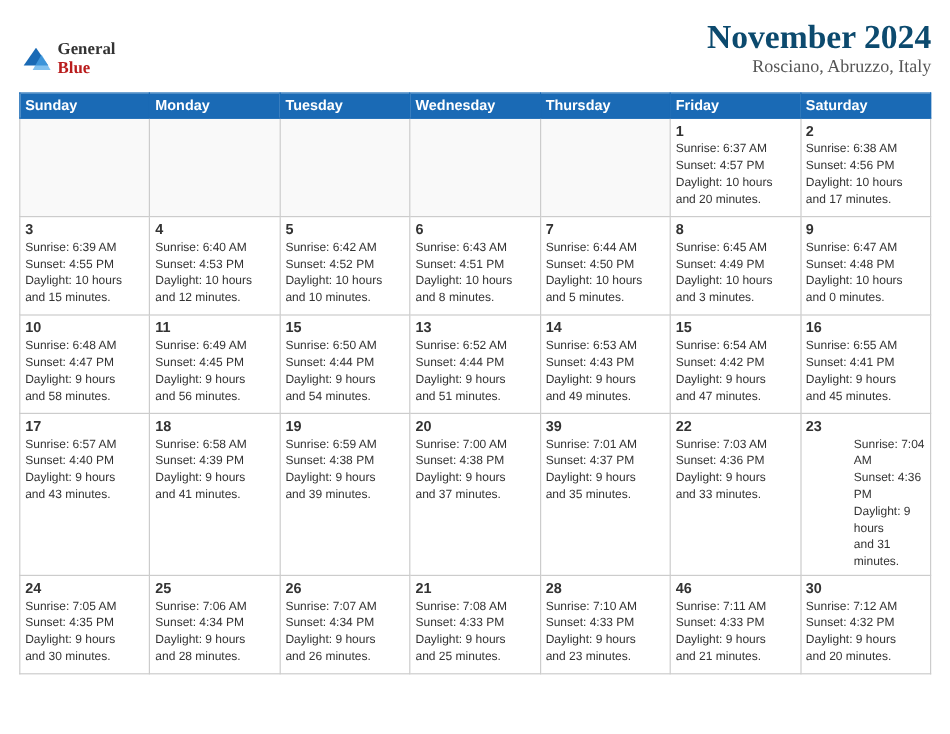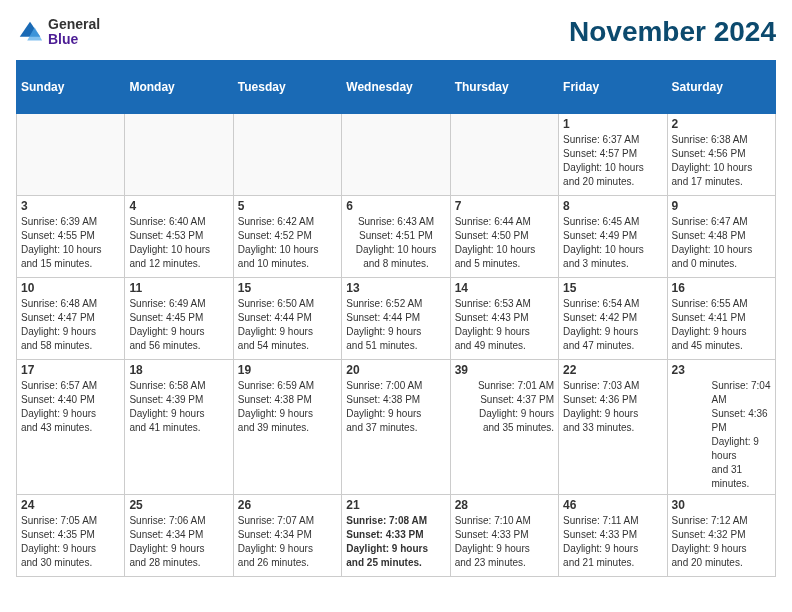--- a/index.html
+++ b/index.html
@@ -6,42 +6,43 @@
     body {
       font-family: Arial, sans-serif;
       background: #fff;
       width: 792px;
       min-height: 612px;
       padding: 16px;
     }
     .header {
       display: flex;
       justify-content: space-between;
-      align-items: center;
+      align-items: flex-end;
       margin-bottom: 12px;
+      font-family: Liberation Serif, serif;
     }
     .logo {
       display: flex;
       align-items: center;
       gap: 4px;
     }
     .logo-text {
       display: flex;
       flex-direction: column;
       line-height: 1.1;
     }
     .logo-general {
       font-size: 14px;
       font-weight: bold;
       color: #333;
     }
     .logo-blue {
       font-size: 14px;
       font-weight: bold;
-      color: #4c1d95;
+      color: #b91c1c;
     }
     .logo-icon {
       width: 28px;
       height: 28px;
     }
     .title-block {
       text-align: right;
     }
     .month-title {
       font-size: 28px;
@@ -55,21 +56,21 @@
     .calendar {
       width: 100%;
       border-collapse: collapse;
       table-layout: fixed;
     }
     .calendar th {
       background: #1a6ab5;
       color: #fff;
       font-size: 12px;
       font-weight: bold;
-      padding: 19px 4px;
+      padding: 3px 4px;
       border: 1px solid #1a6ab5;
       text-align: left;
     }
     .calendar td {
       border: 1px solid #ccc;
       vertical-align: top;
       padding: 3px 4px;
       font-size: 10px;
       color: #333;
       height: 82px;
@@ -97,20 +98,21 @@
       <polygon points="15,4 26,20 4,20" fill="#1a6ab5"></polygon>
       <polygon points="20,10 28,24 12,24" fill="#4da6e8" opacity="0.7"></polygon>
     </svg>
     <div class="logo-text">
       <span class="logo-general">General</span>
       <span class="logo-blue">Blue</span>
     </div>
   </div>
   <div class="title-block">
     <div class="month-title">November 2024</div>
+    <div class="location">Rosciano, Abruzzo, Italy</div>
   </div>
 </div>
 
 <table class="calendar">
   <thead>
     <tr>
     <th>Sunday</th>
         <th>Monday</th>
         <th>Tuesday</th>
         <th>Wednesday</th>
@@ -158,21 +160,21 @@
         </td>
         <td>
           <span class="day-num">5</span>
           <div class="day-info" style="white-space: pre-line;">Sunrise: 6:42 AM
 Sunset: 4:52 PM
 Daylight: 10 hours
 and 10 minutes.</div>
         </td>
         <td>
           <span class="day-num">6</span>
-          <div class="day-info" style="white-space: pre-line; text-align: center;">Sunrise: 6:43 AM
+          <div class="day-info" style="white-space: pre-line;">Sunrise: 6:43 AM
 Sunset: 4:51 PM
 Daylight: 10 hours
 and 8 minutes.</div>
         </td>
         <td>
           <span class="day-num">7</span>
           <div class="day-info" style="white-space: pre-line;">Sunrise: 6:44 AM
 Sunset: 4:50 PM
 Daylight: 10 hours
 and 5 minutes.</div>
@@ -267,21 +269,21 @@
         </td>
         <td>
           <span class="day-num">20</span>
           <div class="day-info" style="white-space: pre-line;">Sunrise: 7:00 AM
 Sunset: 4:38 PM
 Daylight: 9 hours
 and 37 minutes.</div>
         </td>
         <td>
           <span class="day-num">39</span>
-          <div class="day-info" style="white-space: pre-line; text-align: right;">Sunrise: 7:01 AM
+          <div class="day-info" style="white-space: pre-line;">Sunrise: 7:01 AM
 Sunset: 4:37 PM
 Daylight: 9 hours
 and 35 minutes.</div>
         </td>
         <td>
           <span class="day-num">22</span>
           <div class="day-info" style="white-space: pre-line;">Sunrise: 7:03 AM
 Sunset: 4:36 PM
 Daylight: 9 hours
 and 33 minutes.</div>
@@ -311,21 +313,21 @@
         </td>
         <td>
           <span class="day-num">26</span>
           <div class="day-info" style="white-space: pre-line;">Sunrise: 7:07 AM
 Sunset: 4:34 PM
 Daylight: 9 hours
 and 26 minutes.</div>
         </td>
         <td>
           <span class="day-num">21</span>
-          <div class="day-info" style="white-space: pre-line; font-weight: bold;">Sunrise: 7:08 AM
+          <div class="day-info" style="white-space: pre-line;">Sunrise: 7:08 AM
 Sunset: 4:33 PM
 Daylight: 9 hours
 and 25 minutes.</div>
         </td>
         <td>
           <span class="day-num">28</span>
           <div class="day-info" style="white-space: pre-line;">Sunrise: 7:10 AM
 Sunset: 4:33 PM
 Daylight: 9 hours
 and 23 minutes.</div>

